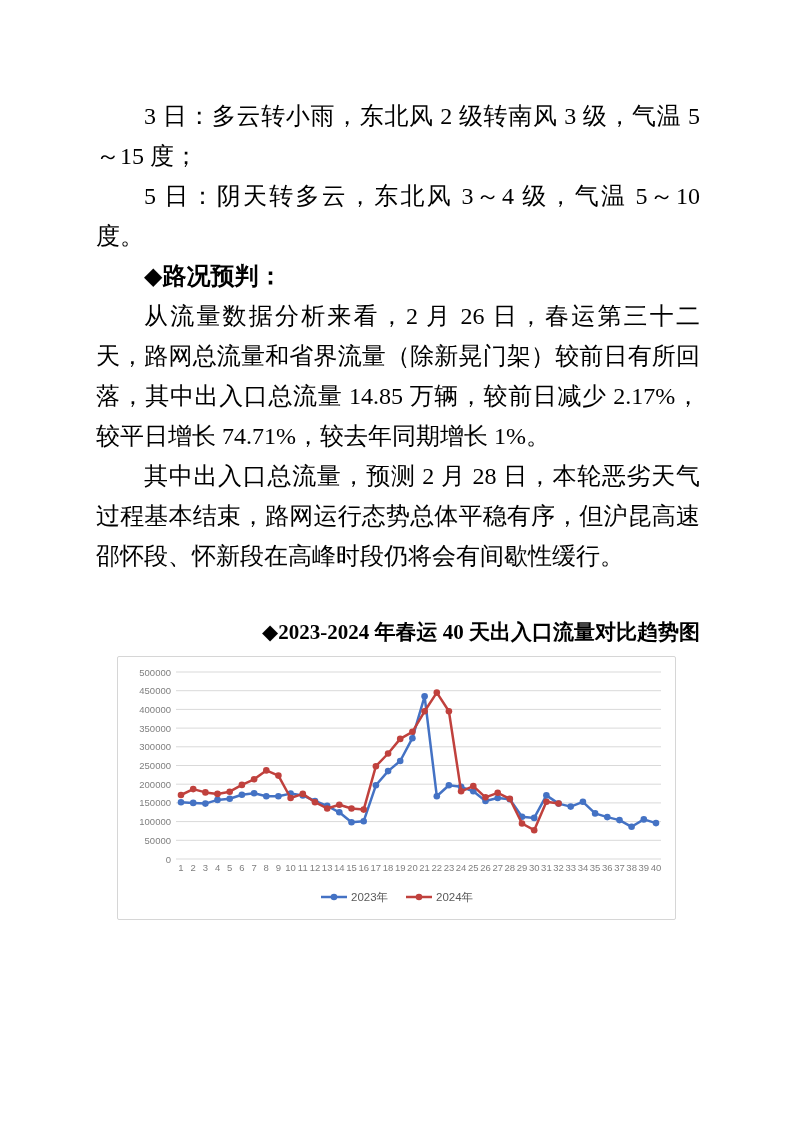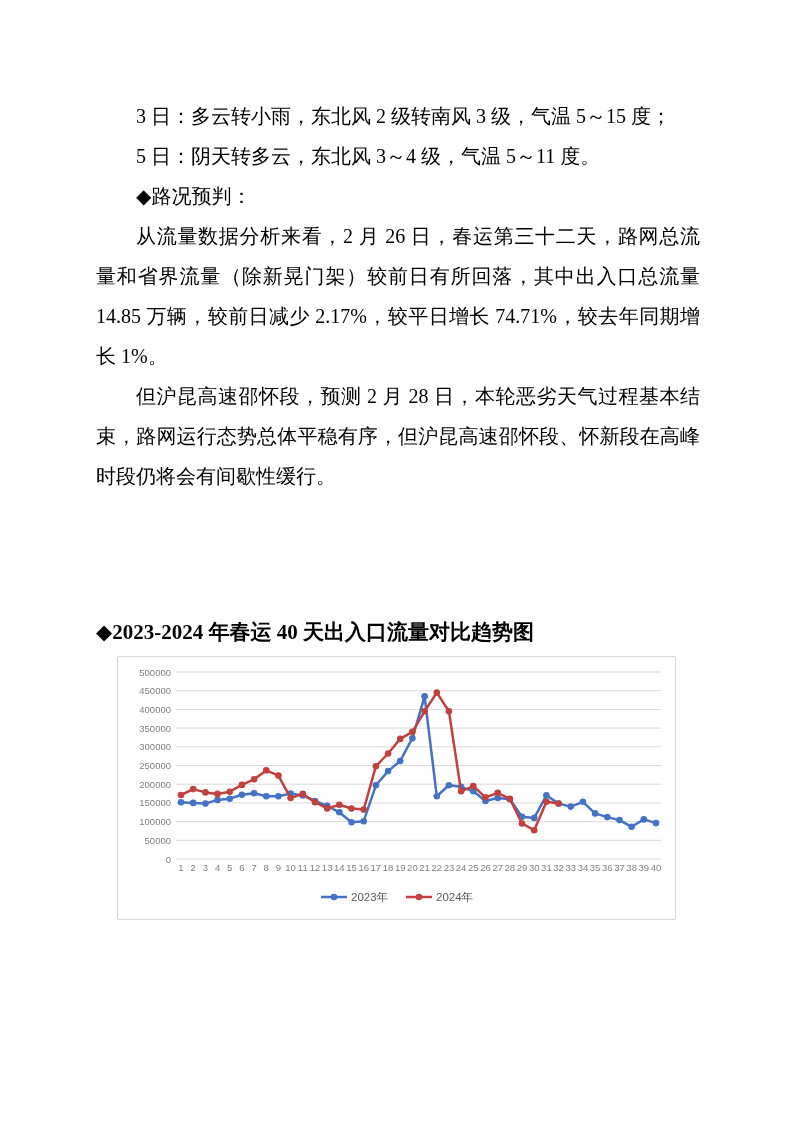--- a/index.html
+++ b/index.html
@@ -8,31 +8,31 @@
     width:793px;height:1122px;
     background:#ffffff;
     margin:0 auto;
     overflow:hidden;
     font-family:"Liberation Serif","DejaVu Serif",serif;
     color:#000;
   }
   .doc-text{
     position:absolute;
     left:96px;top:96px;width:604px;
-    font-size:20px;
+    font-size:24px;
     line-height:40px;
     text-align:justify;
   }
   .para{text-indent:2em;}
   .para b{font-weight:normal;}
-  .heading{font-weight:normal;}
+  .heading{font-weight:bold;}
   .chart-title{
     position:absolute;
     left:96px;top:612px;width:604px;
-    text-align:left;
+    text-align:right;
     font-weight:bold;
     font-size:21px;
     line-height:40px;
   }
   .chart-box{
     position:absolute;
     left:117px;top:656px;
     width:557px;height:262px;
     background:#ffffff;
     border:1px solid #d6d6d6;
@@ -41,24 +41,24 @@
   .chart-box svg{display:block;}
   svg text{font-family:"Liberation Sans","DejaVu Sans",sans-serif;}
 </style>
 </head>
 <body>
 
 <div class="page">
 
   <div class="doc-text" id="paragraphs">
       <div class="para">3 日：多云转小雨，东北风 2 级转南风 3 级，气温 5～15 度；</div>
-      <div class="para">5 日：阴天转多云，东北风 3～4 级，气温 5～11 度。</div>
+      <div class="para">5 日：阴天转多云，东北风 3～4 级，气温 5～10 度。</div>
       <div class="para heading">◆路况预判：</div>
       <div class="para"><b>从流量数据分析来看，</b>2 月 26 日，春运第三十二天，路网总流量和省界流量（除新晃门架）较前日有所回落，其中出入口总流量 14.85 万辆，较前日减少 2.17%，较平日增长 74.71%，较去年同期增长 1%。</div>
-      <div class="para"><b>但沪昆高速邵怀段，</b>预测 2 月 28 日，本轮恶劣天气过程基本结束，路网运行态势总体平稳有序，但沪昆高速邵怀段、怀新段在高峰时段仍将会有间歇性缓行。</div>
+      <div class="para"><b>其中出入口总流量，</b>预测 2 月 28 日，本轮恶劣天气过程基本结束，路网运行态势总体平稳有序，但沪昆高速邵怀段、怀新段在高峰时段仍将会有间歇性缓行。</div>
     </div>
 
   <div class="chart-title">◆2023-2024 年春运 40 天出入口流量对比趋势图</div>
 
   <div class="chart-box">
     <svg id="chart-svg" width="557" height="262" viewBox="0 0 557 262">
         <g>
           <line x1="58" y1="202" x2="543" y2="202" stroke="#d9d9d9" stroke-width="1"></line>
           <line x1="58" y1="183.3" x2="543" y2="183.3" stroke="#d9d9d9" stroke-width="1"></line>
           <line x1="58" y1="164.6" x2="543" y2="164.6" stroke="#d9d9d9" stroke-width="1"></line>

